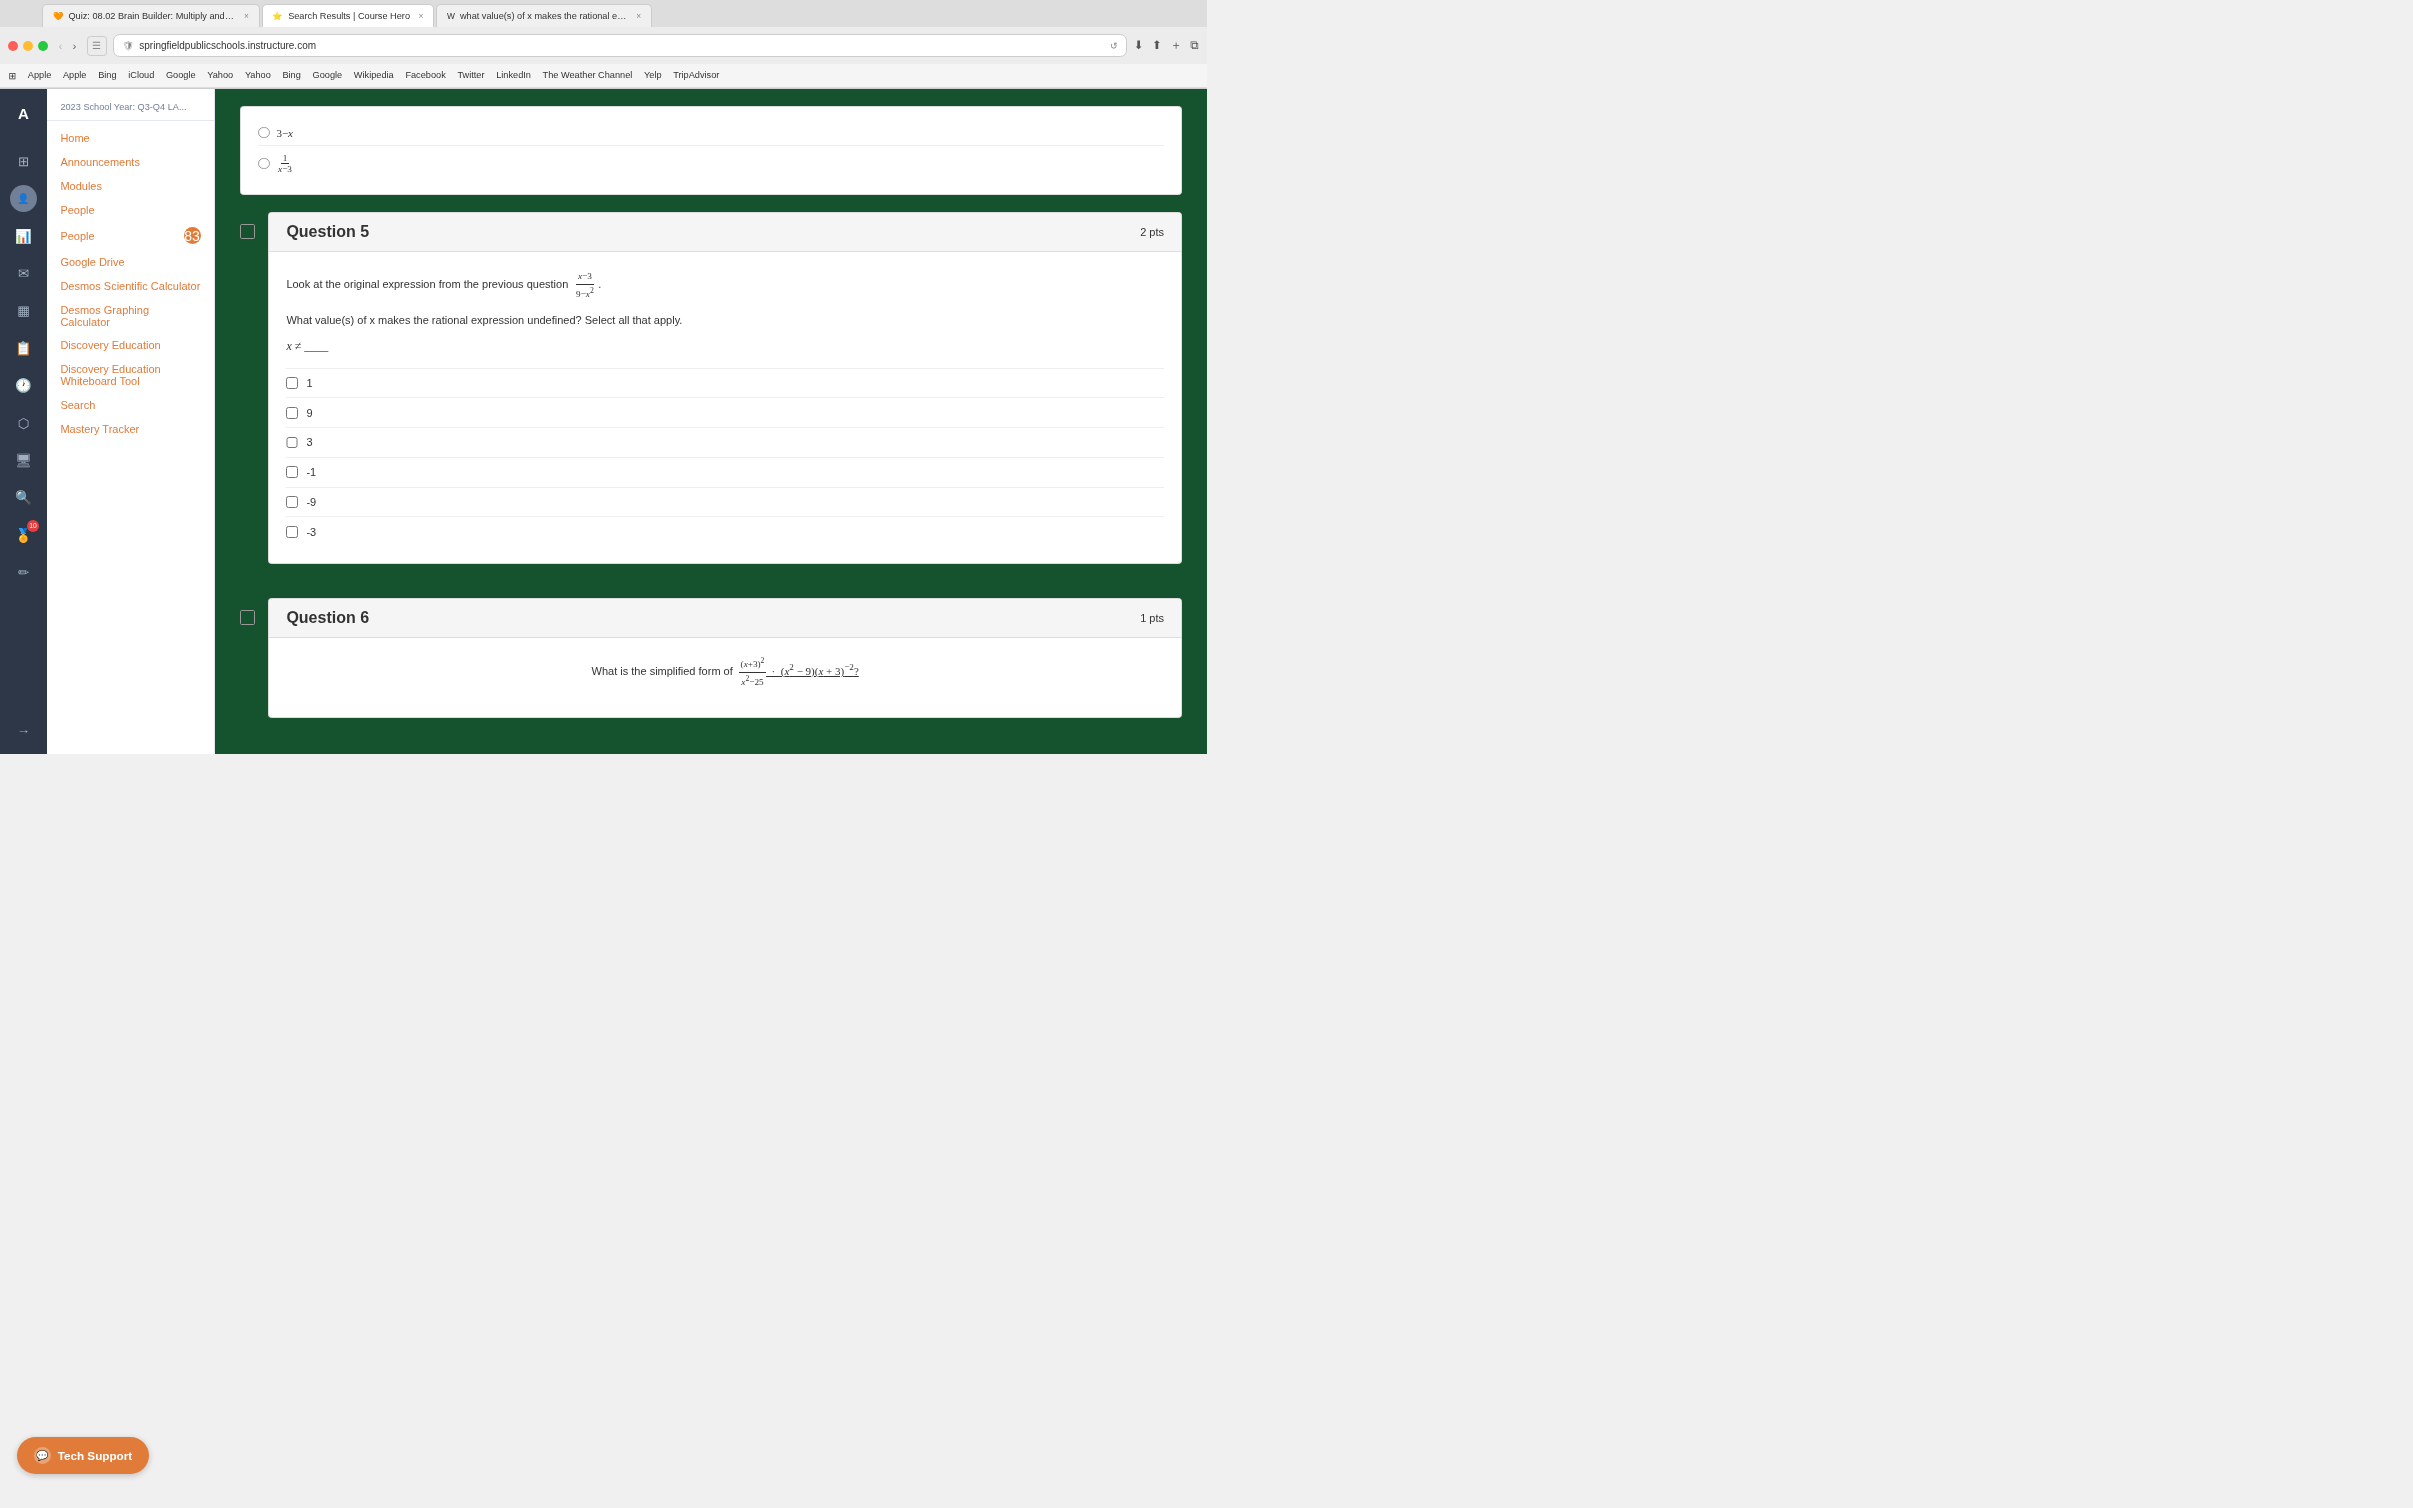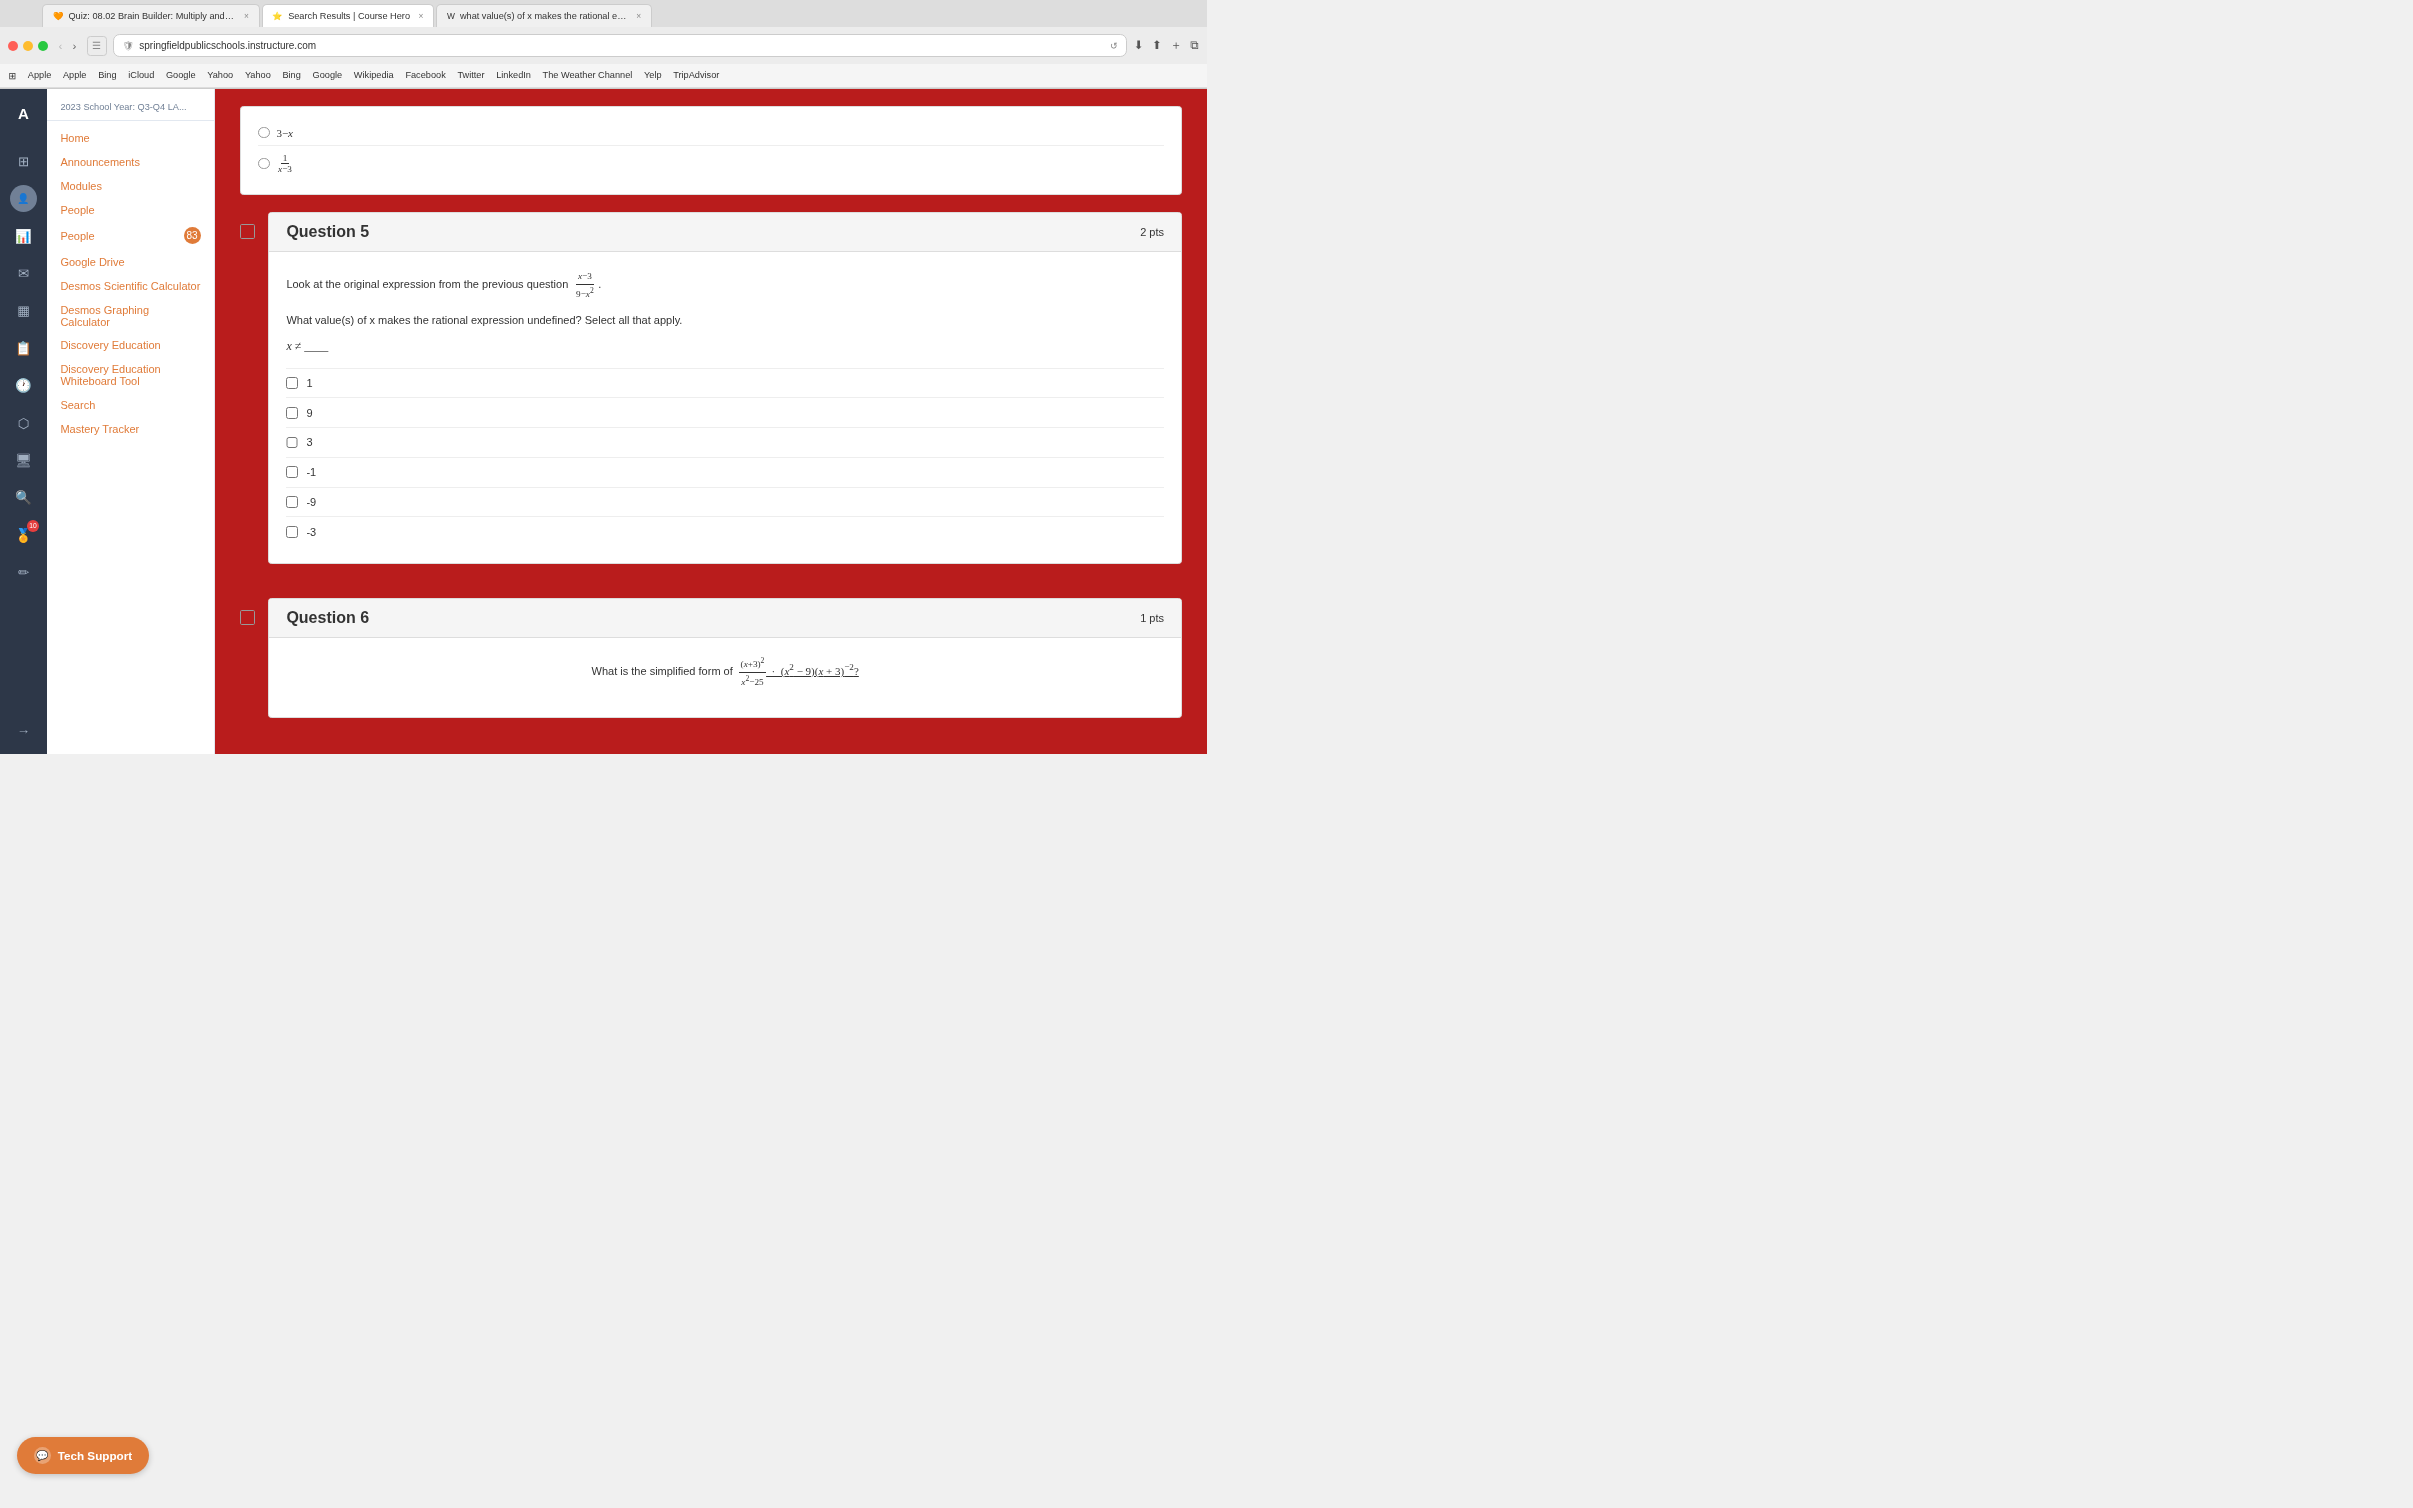--- a/index.html
+++ b/index.html
@@ -41,24 +41,24 @@
     .icon-rail { width: 47px; background: #2d3748; display: flex; flex-direction: column; align-items: center; padding: 8.4px 0; gap: 3.4px; flex-shrink: 0; }
     .rail-icon { width: 34px; height: 34px; display: flex; align-items: center; justify-content: center; border-radius: 5px; cursor: pointer; color: #a0aec0; font-size: 13.4px; position: relative; }
     .rail-badge { position: absolute; top: 1.7px; right: 1.7px; background: #e53e3e; color: white; border-radius: 50%; width: 11.7px; height: 11.7px; font-size: 6.7px; display: flex; align-items: center; justify-content: center; }
     .rail-avatar { width: 27px; height: 27px; border-radius: 50%; background: #718096; display: flex; align-items: center; justify-content: center; color: white; font-size: 10px; overflow: hidden; }
     .rail-spacer { flex: 1; }
 
     
     .sidebar-nav { width: 168px; background: white; border-right: 0.8px solid #e2e8f0; overflow-y: auto; flex-shrink: 0; padding: 8.4px 0; }
     .sidebar-school-year { font-size: 9.2px; color: #718096; padding: 5px 13.4px 8.4px; border-bottom: 0.8px solid #e2e8f0; margin-bottom: 5px; }
     .sidebar-item { padding: 5.9px 13.4px; font-size: 11px; color: #e07b39; cursor: pointer; display: flex; align-items: center; justify-content: space-between; }
-    .sidebar-item .badge { background: #e07b39; color: white; border-radius: 50%; width: 17px; height: 17px; font-size: 10px; display: flex; align-items: center; justify-content: center; }
-
-    
-    .main-content { flex: 1; overflow-y: auto; padding: 17px 25px; background: #b91c1c; }
+    .sidebar-item .badge { background: #e07b39; color: white; border-radius: 50%; width: 17px; height: 17px; font-size: 14px; display: flex; align-items: center; justify-content: center; }
+
+    
+    .main-content { flex: 1; overflow-y: auto; padding: 17px 25px; background: #14532d; }
 
     
     .question-card { background: white; border: 0.8px solid #ddd; border-radius: 3.4px; margin-bottom: 17px; overflow: hidden; }
     .question-header { background: #f5f5f5; padding: 10px 17px; display: flex; align-items: center; justify-content: space-between; border-bottom: 0.8px solid #ddd; }
     .question-header .q-title { font-size: 16px; font-weight: 600; color: #333; }
     .question-header .q-pts { font-size: 11px; color: #333; }
     .question-body { padding: 17px; }
     .question-body p { font-size: 11px; color: #333; line-height: 1.6; margin-bottom: 10px; }
     .question-formula { font-size: 11.7px; color: #333; margin: 8.4px 0 13.4px; font-style: italic; }
     .answer-option { display: flex; align-items: center; gap: 8.4px; padding: 8.4px 0; border-bottom: 0.8px solid #eee; font-size: 11px; color: #333; }

